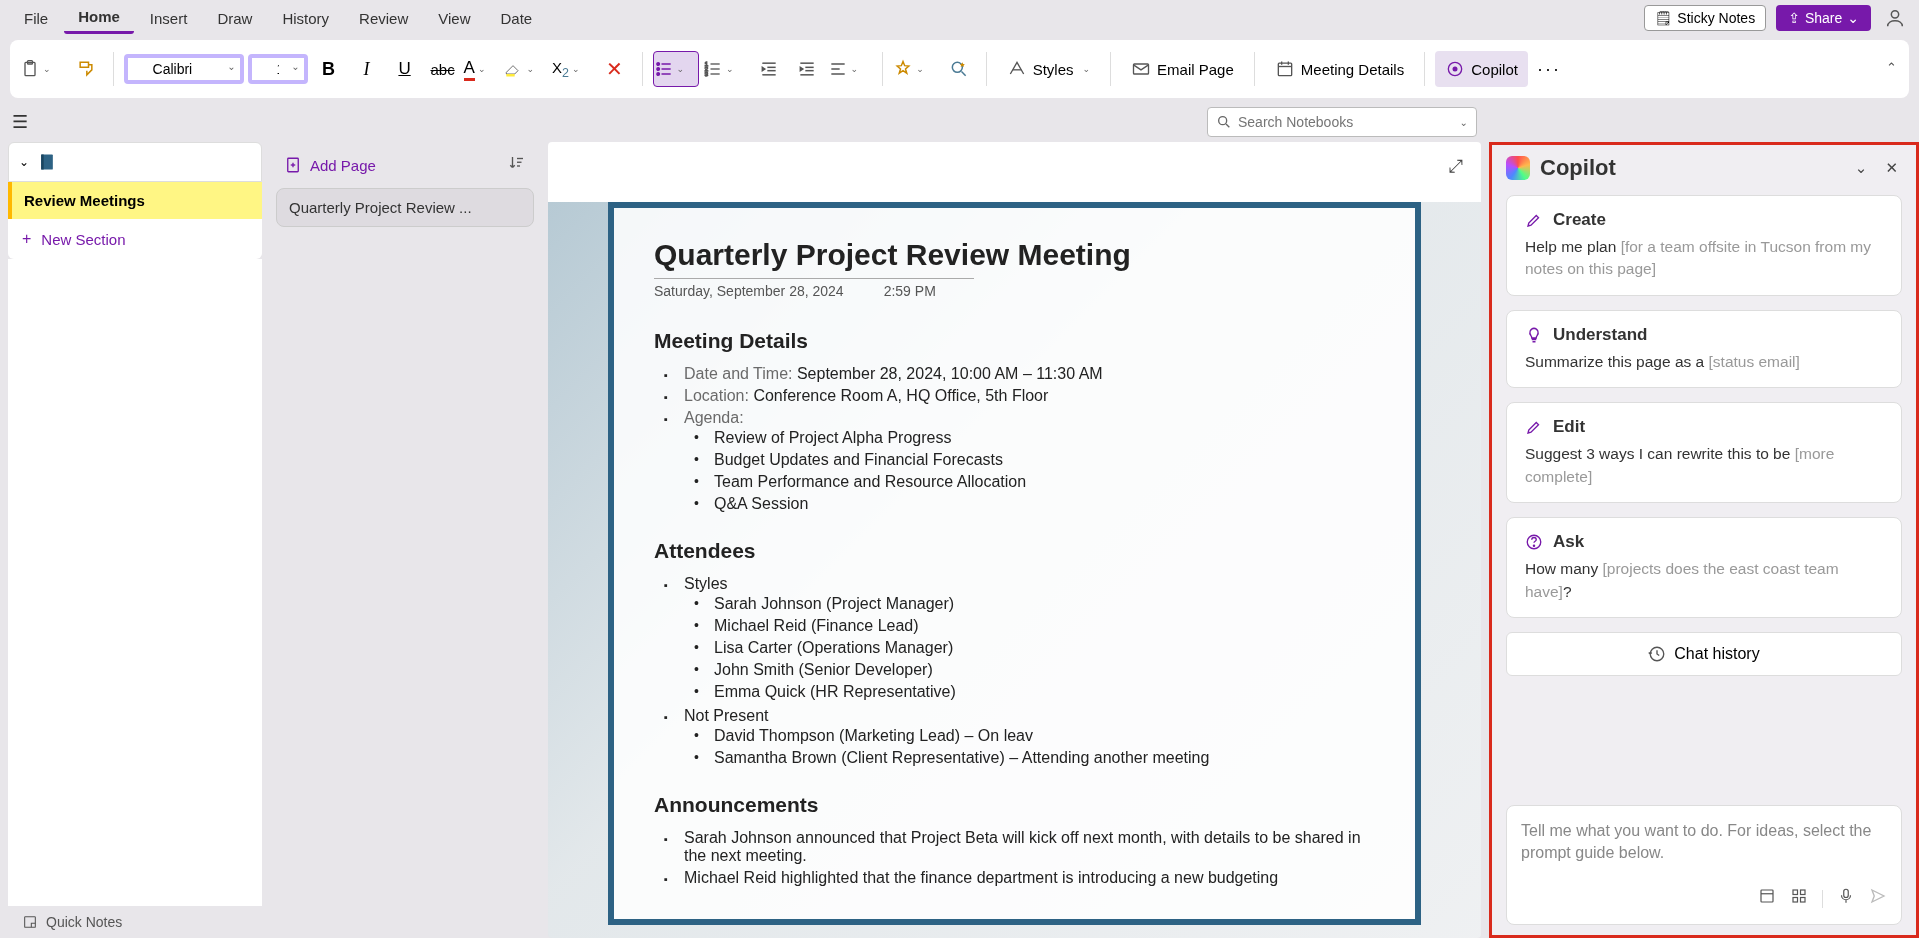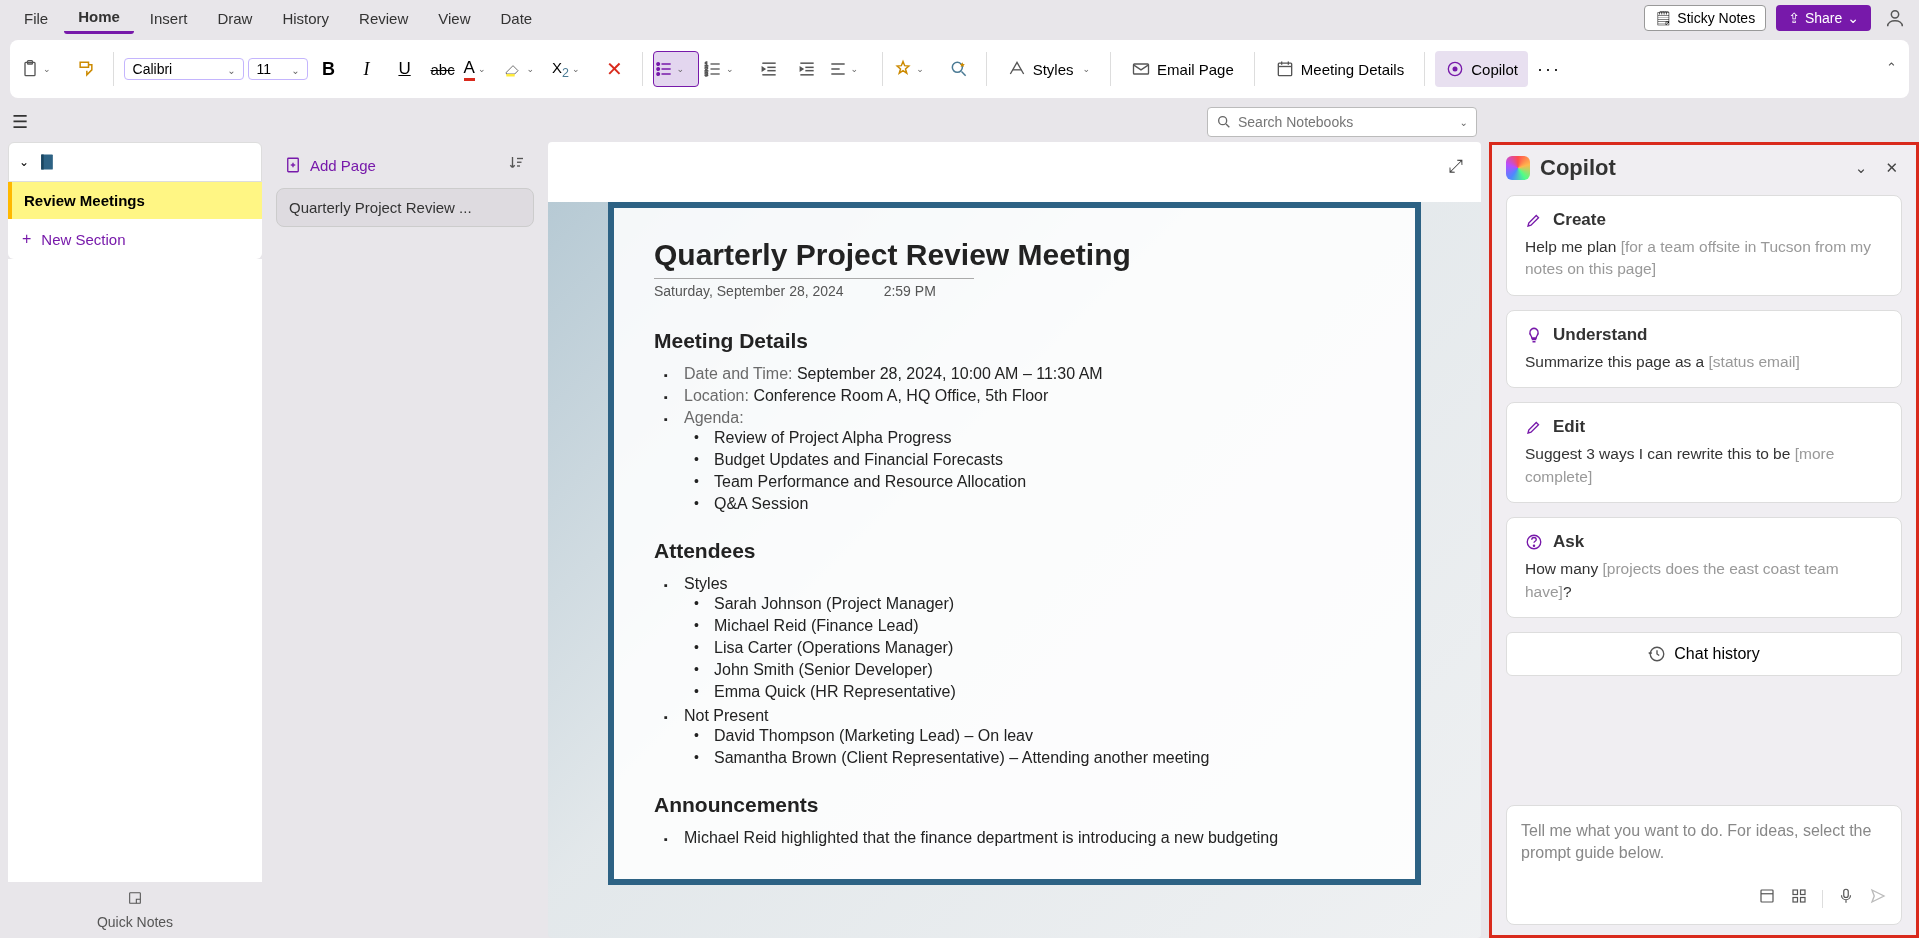--- a/index.html
+++ b/index.html
@@ -13,21 +13,21 @@
 .sticky-btn { background: #fff; border: 1px solid #999; border-radius: 4px; padding: 4px 10px; font-size: 14px; display: flex; align-items: center; gap: 5px; cursor: pointer; margin-right: 8px; }
 .share-btn { background: #7719aa; color: #fff; border: none; border-radius: 4px; padding: 5px 12px; font-size: 14px; display: flex; align-items: center; gap: 5px; cursor: pointer; margin-right: 8px; }
 .profile-icon { width: 28px; height: 28px; display: flex; align-items: center; justify-content: center; cursor: pointer; }
 
 
 .ribbon { display: flex; align-items: center; background: #fff; border-radius: 8px; margin: 4px 10px; padding: 6px 10px; gap: 4px; height: 58px; position: relative; }
 .ribbon .rbtn { display: flex; align-items: center; justify-content: center; min-width: 34px; height: 36px; border-radius: 4px; cursor: pointer; position: relative; }
 .ribbon .rbtn.split { padding-right: 14px; }
 .ribbon .rbtn .chev { font-size: 9px; color: #666; margin-left: 3px; }
 .ribbon .divider { width: 1px; height: 34px; background: #ddd; margin: 0 6px; }
-.ribbon select, .ribbon input.combo { height: 22px; border: 1px solid #c4b5fd; border-radius: 4px; padding: 0 8px; font-size: 14px; background: #fff; }
+.ribbon select, .ribbon input.combo { height: 30px; border: 4px solid #c4b5fd; border-radius: 4px; padding: 0 25px; font-size: 14px; background: #fff; }
 .font-combo { width: 120px; }
 .size-combo { width: 60px; }
 .rbtn svg { width: 20px; height: 20px; }
 .rbtn.active { background: #e3d6ef; border: 1px solid #7719aa; }
 .rbtn-label { padding: 0 10px; display: flex; align-items: center; gap: 6px; font-size: 15px; }
 .collapse-chev { position: absolute; right: 12px; top: 20px; cursor: pointer; font-size: 13px; color: #555; }
 
 
 .toolrow { display: flex; align-items: center; padding: 4px 12px; height: 40px; }
 .hamburger { font-size: 18px; cursor: pointer; color: #333; }
@@ -36,21 +36,21 @@
 .search-box input { border: none; outline: none; flex: 1; font-size: 14px; }
 .search-box .chev { font-size: 10px; color: #666; cursor: pointer; }
 
 
 .main { display: flex; height: calc(938px - 36px - 66px - 40px); }
 .col-notebooks { width: 270px; background: transparent; padding: 0 8px; display: flex; flex-direction: column; }
 .notebook-hdr { background: #fff; border: 1px solid #ddd; border-radius: 6px 6px 0 0; height: 40px; display: flex; align-items: center; padding: 0 10px; gap: 8px; cursor: pointer; }
 .section-item { background: #fff684; display: flex; align-items: center; height: 37px; padding: 0 12px; gap: 10px; font-size: 15px; font-weight: 600; cursor: pointer; border-left: 4px solid #ffb800; }
 .new-section { background: #fff; display: flex; align-items: center; height: 40px; padding: 0 14px; gap: 10px; font-size: 15px; color: #7719aa; cursor: pointer; border-radius: 0 0 6px 6px; }
 .notebooks-fill { flex: 1; background: #fff; border-radius: 0; }
-.quick-notes { display: flex; align-items: center; gap: 8px; padding: 8px 14px; color: #555; font-size: 14px; cursor: pointer; flex-direction: column; }
+.quick-notes { display: flex; align-items: center; gap: 8px; padding: 8px 14px; color: #555; font-size: 14px; cursor: pointer; }
 
 .col-pages { width: 270px; padding: 0 6px; }
 .pages-hdr { display: flex; align-items: center; justify-content: space-between; height: 46px; padding: 0 8px; }
 .add-page { display: flex; align-items: center; gap: 8px; color: #7719aa; font-size: 15px; cursor: pointer; }
 .sort-btn { cursor: pointer; color: #555; }
 .page-item { background: #e8e6ea; border-radius: 8px; padding: 10px 12px; font-size: 15px; color: #333; cursor: pointer; border: 1px solid #ccc; }
 .page-item.active { background: #dedbe0; font-weight: 500; }
 
 .col-content { flex: 1; background: #fff; margin: 0 8px; border-radius: 4px; overflow: auto; position: relative; }
 .content-hero { height: 100%; position: relative; padding: 0; }
@@ -377,20 +377,21 @@
           <li><span>Not Present</span>
             <ul class="disc">
               <li>David Thompson (Marketing Lead) – On leav</li>
               <li>Samantha Brown (Client Representative) – Attending another meeting</li>
             </ul>
           </li>
         </ul>
 
         <div class="sect-h">Announcements</div>
         <ul class="square">
+          <li>Sarah Johnson announced that Project Beta will kick off next month, with details to be shared in the next meeting.</li>
           <li>Michael Reid highlighted that the finance department is introducing a new budgeting</li>
         </ul>
       </div>
     </div>
   </div>
 
   <div class="copilot">
     <div class="copilot-hdr">
       <div class="copilot-logo"></div>
       <div class="title">Copilot</div>

